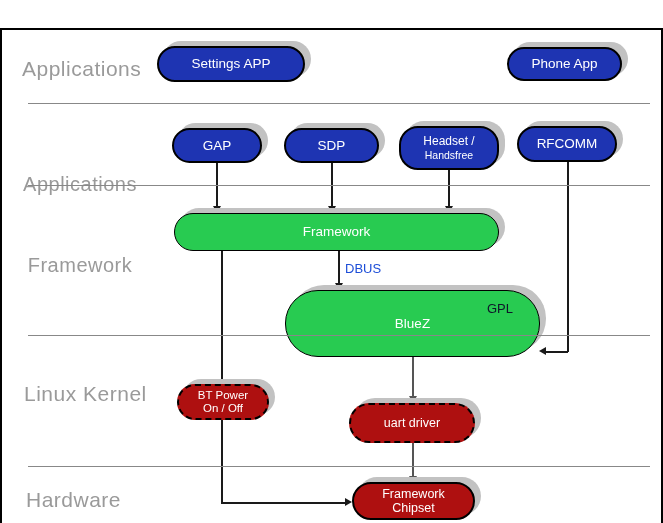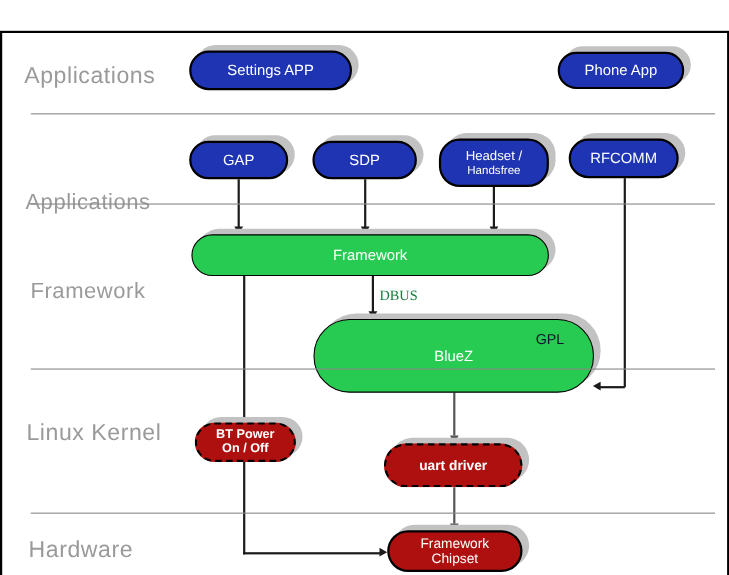--- a/index.html
+++ b/index.html
@@ -48,39 +48,39 @@
     display:flex;flex-direction:column;
     align-items:center;justify-content:center;
     color:#fff;
     text-align:center;
     box-shadow:6px -5px 0 0 var(--shadow-gray);
     z-index:2;
     line-height:1.15;
   }
   .node.blue{background:var(--app-blue);border:2px solid #000;font-size:13.5px;}
   .node.green{background:var(--lib-green);border:1.5px solid #000;font-size:13.5px;}
-  .node.red{background:var(--kernel-red);border:2px dashed #000;font-size:11.5px;font-weight:bold;}
+  .node.red{background:var(--kernel-red);border:2px dashed #000;font-size:11.5px;}
   .node.red-solid{background:var(--kernel-red);border:2px solid #000;font-size:12.5px;}
   
   .vline,.hline{position:absolute;z-index:1;}
   .vline{width:1.5px;}
   .hline{height:1.5px;}
   .dark{background:var(--arrow-dark);}
   .gray{background:var(--arrow-gray);}
   
   .ah{position:absolute;width:0;height:0;z-index:1;}
   .ah-down{border-left:4.5px solid transparent;border-right:4.5px solid transparent;border-top:7px solid currentColor;}
   .ah-left{border-top:4.5px solid transparent;border-bottom:4.5px solid transparent;border-right:7px solid currentColor;}
   .ah-right{border-top:4.5px solid transparent;border-bottom:4.5px solid transparent;border-left:7px solid currentColor;}
   .c-dark{color:var(--arrow-dark);}
   .c-gray{color:var(--arrow-gray);}
   
   .edge-label{
     position:absolute;
-    color:#15803d;font-size:13px;z-index:4;white-space:pre;font-family:Liberation Serif, serif;
+    color:#1d4ed8;font-size:13px;z-index:4;white-space:pre;
   }
   .badge{
     position:absolute;right:26px;top:11px;
     color:#0f172a;font-size:13px;
   }
   .sub{font-size:10.5px;}
 </style>
 </head>
 <body>
 
@@ -119,21 +119,21 @@
   <div class="vline dark" style="left:219px;top:220px;height:254px;"></div>
   <div class="hline dark" style="left:219px;top:472px;width:125px;"></div>
   <div class="ah ah-right c-dark" style="left:343px;top:468px;"></div>
 
   <div class="vline gray" style="left:410px;top:327px;height:39px;"></div>
   <div class="ah ah-down c-gray" style="left:407px;top:366px;"></div>
 
   <div class="vline gray" style="left:410px;top:413px;height:33px;"></div>
   <div class="ah ah-down c-gray" style="left:407px;top:446px;"></div>
 
-  <div class="node blue" style="left:170px;top:16px;width:148px;height:36px;border-radius:18px;align-items:center;">
+  <div class="node blue" style="left:155px;top:16px;width:148px;height:36px;border-radius:18px;align-items:center;">
     <span>Settings APP</span>
   </div>
   <div class="node blue" style="left:505px;top:17px;width:115px;height:34px;border-radius:17px;">
     <span>Phone App</span>
   </div>
 
   <div class="node blue" style="left:170px;top:98px;width:90px;height:35px;border-radius:18px;">
     <span>GAP</span>
   </div>
   <div class="node blue" style="left:282px;top:98px;width:95px;height:35px;border-radius:18px;">

